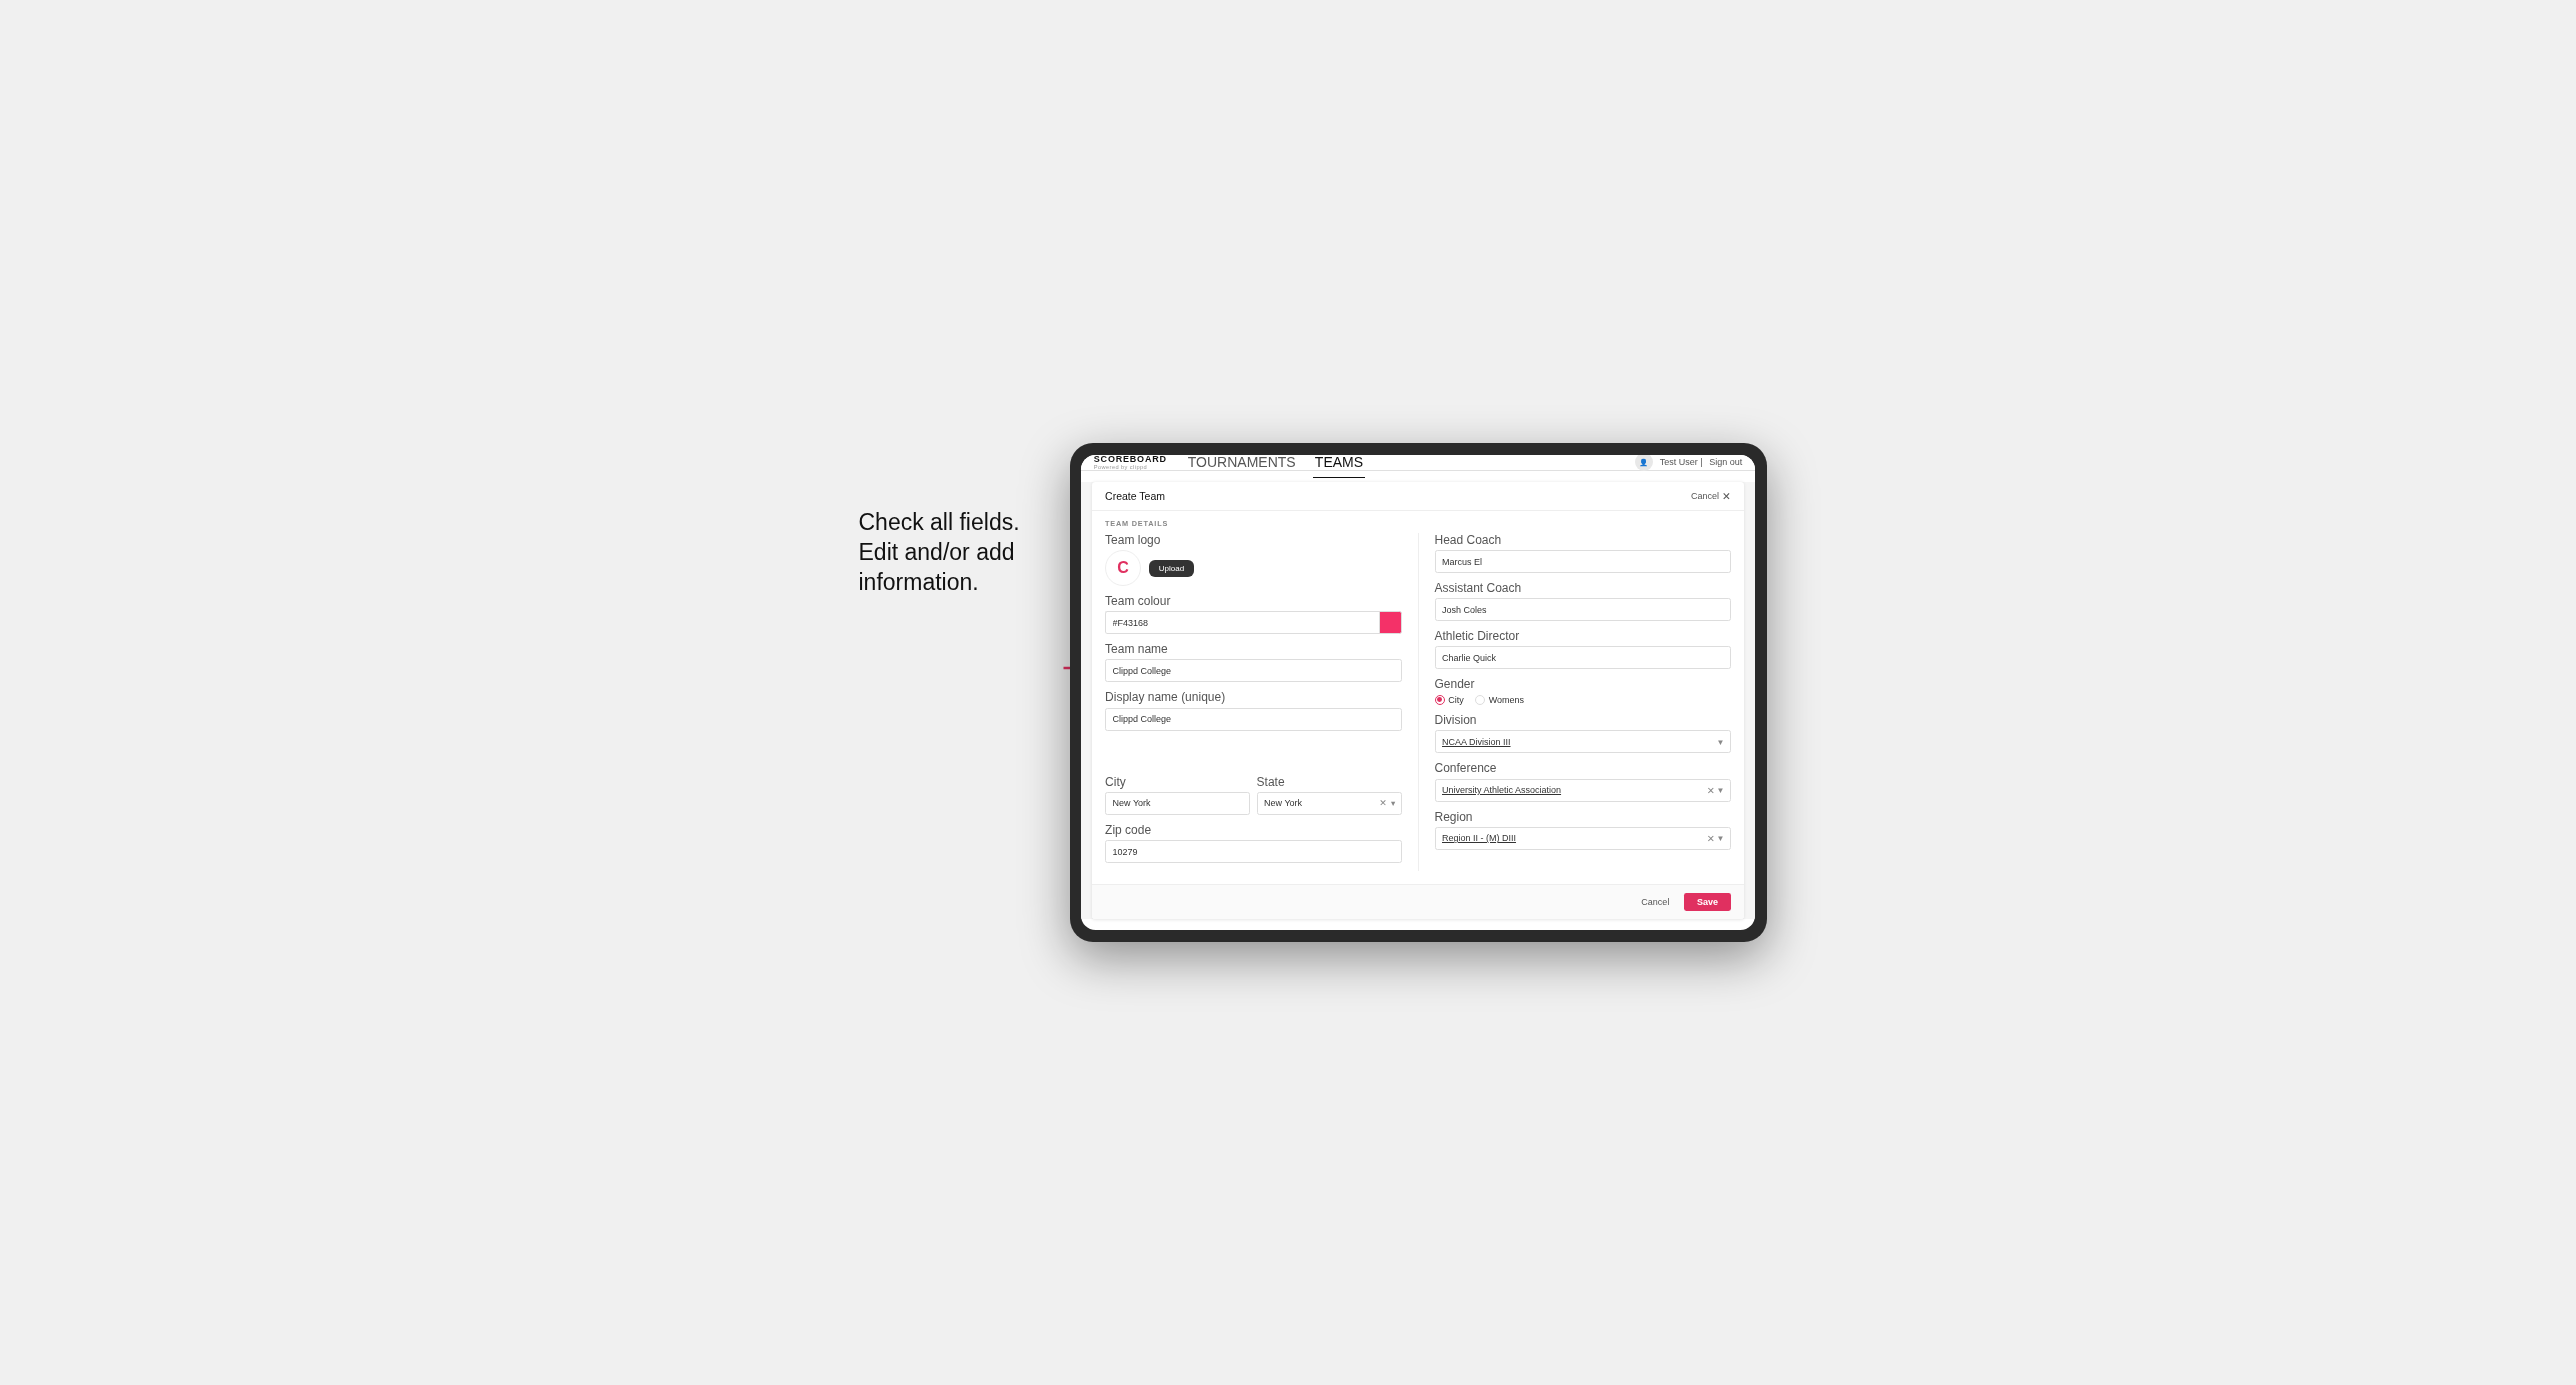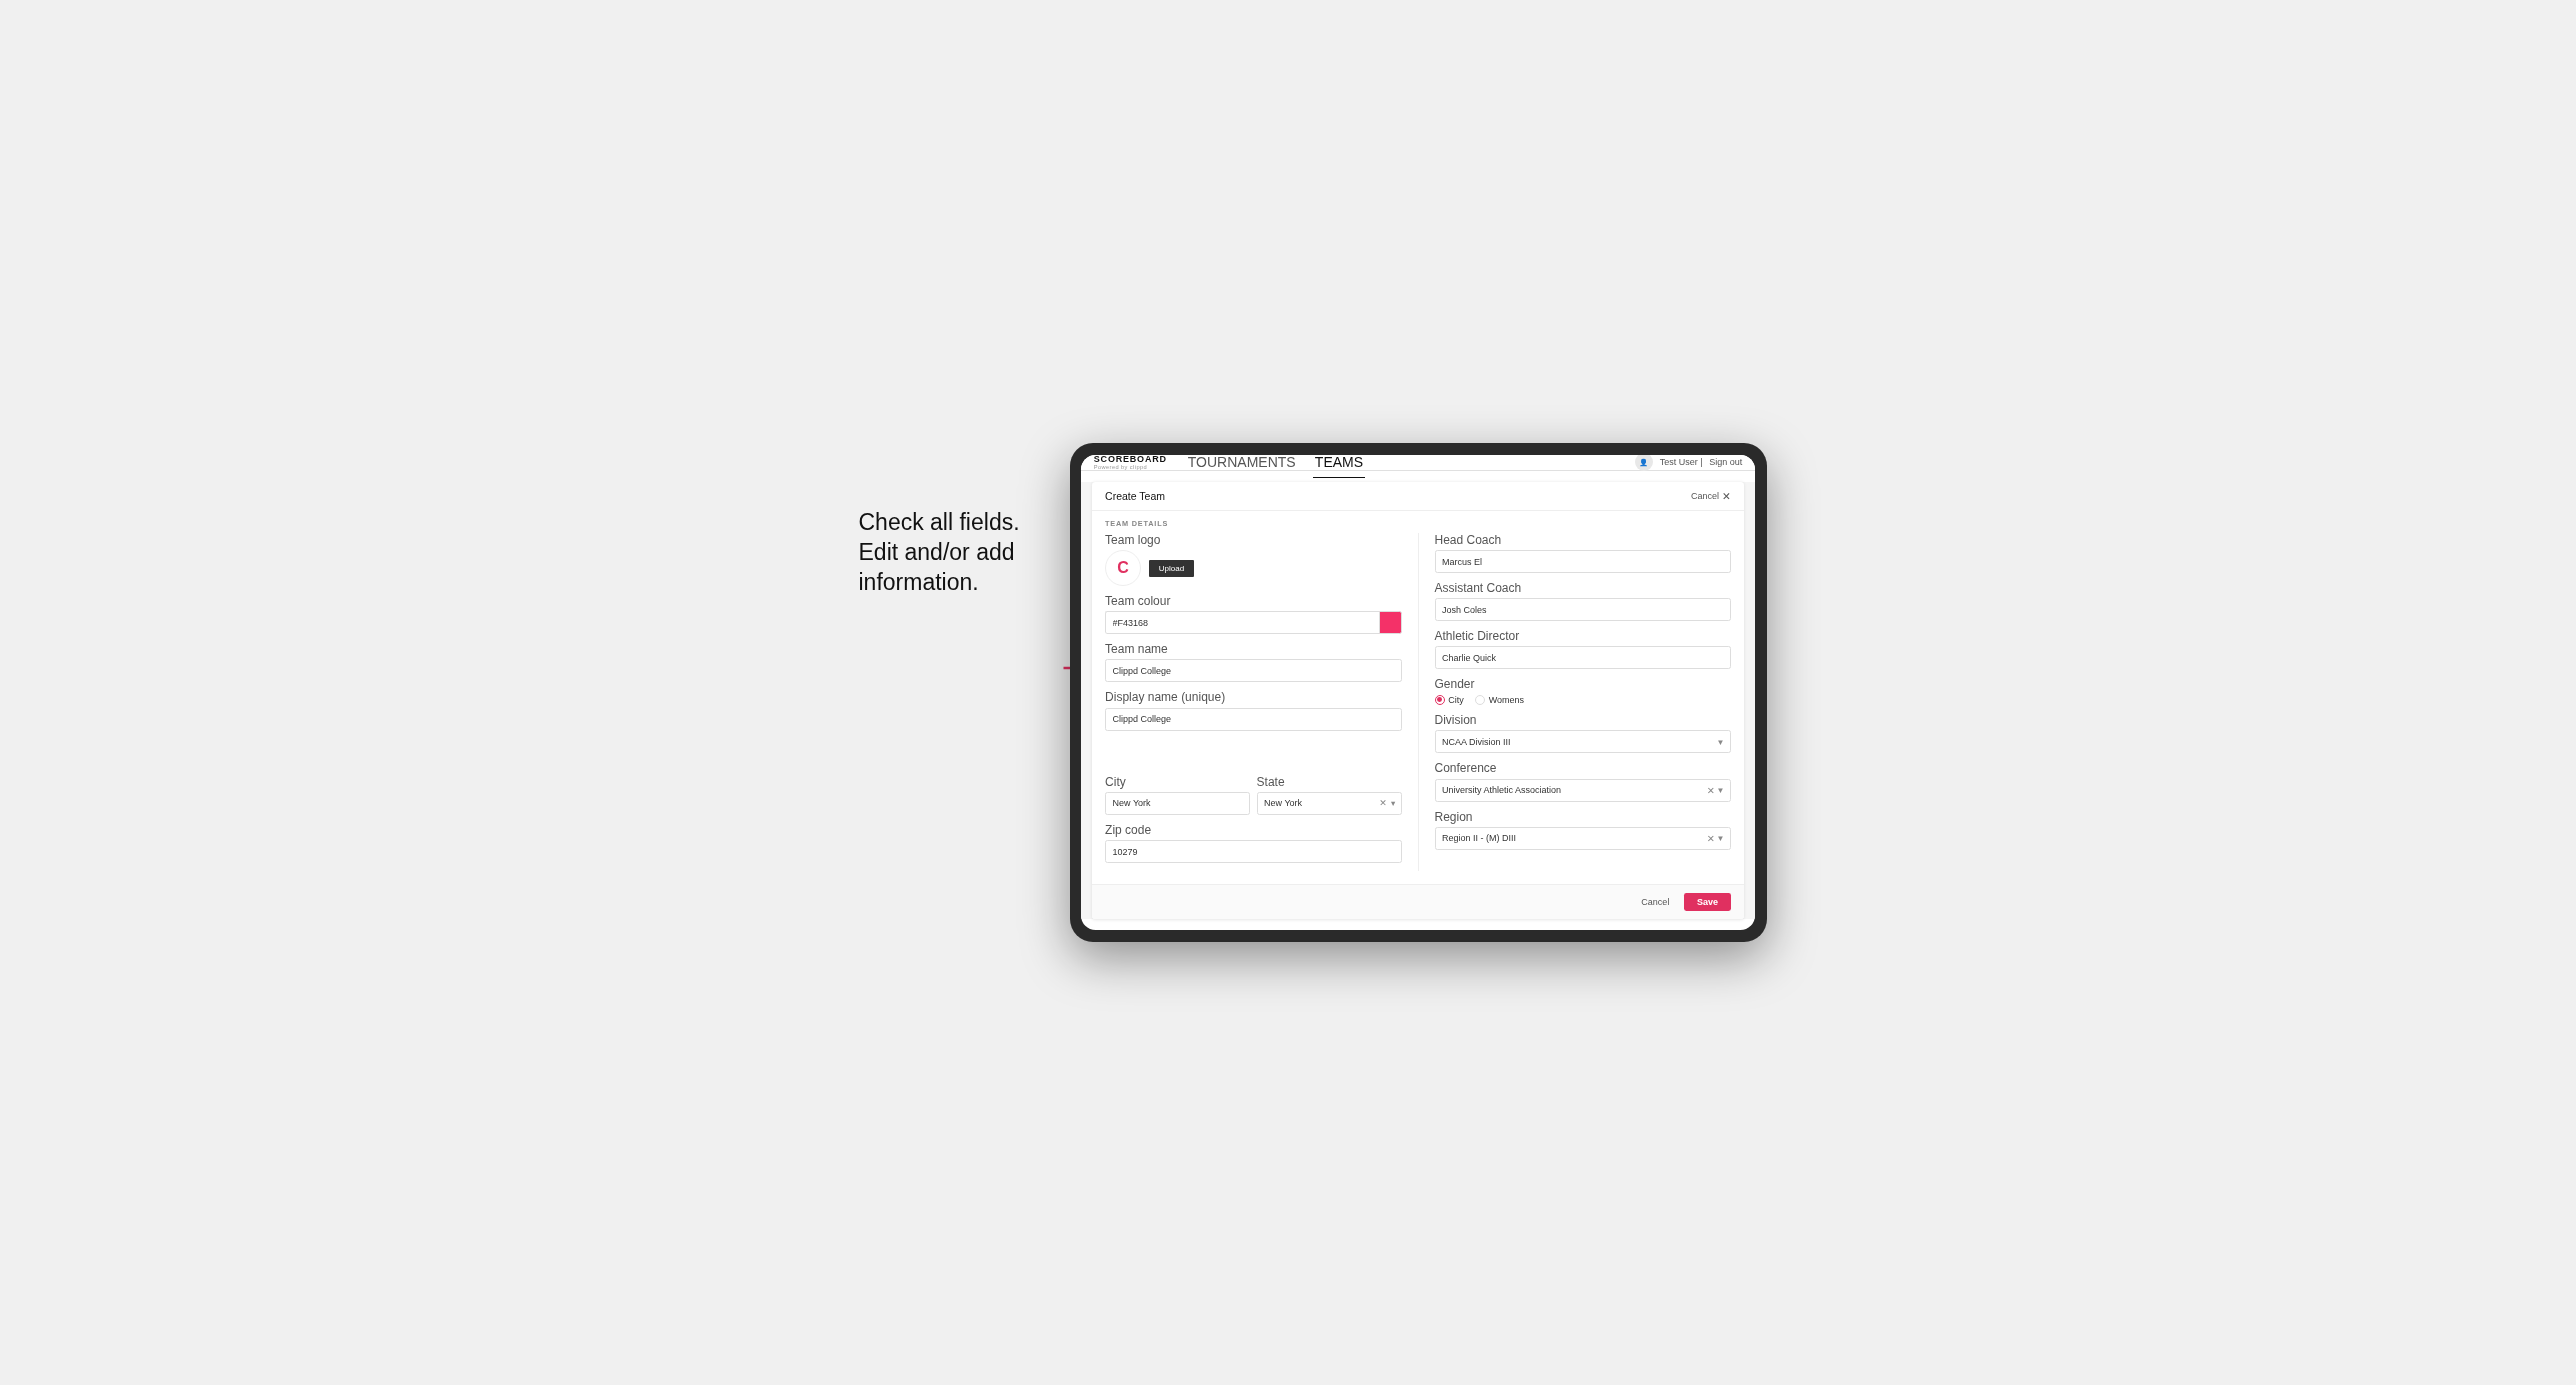--- a/index.html
+++ b/index.html
@@ -215,21 +215,21 @@
       font-size: 16px;
       font-weight: 800;
       color: #e03060;
       background: #fff;
     }
 
     .upload-btn {
       background: #333;
       color: #fff;
       border: none;
-      border-radius: 1px;
+      border-radius: 6px;
       padding: 4px 9.7px;
       font-size: 8px;
       cursor: pointer;
     }
 
     
     .color-input-row {
       display: flex;
       align-items: center;
       gap: 0;
@@ -356,20 +356,21 @@
       border: 0.8px solid #ddd;
       border-radius: 2.4px;
       padding: 0 23px 0 6.5px;
       font-size: 9px;
       color: #333;
       background: #fff;
       appearance: none;
       -webkit-appearance: none;
       outline: none;
       cursor: pointer;
+      text-decoration: underline;
     }
 
     .dropdown-select .select-arrow {
       position: absolute;
       right: 6.5px;
       top: 50%;
       transform: translateY(-50%);
       font-size: 8px;
       color: #888;
       pointer-events: none;

